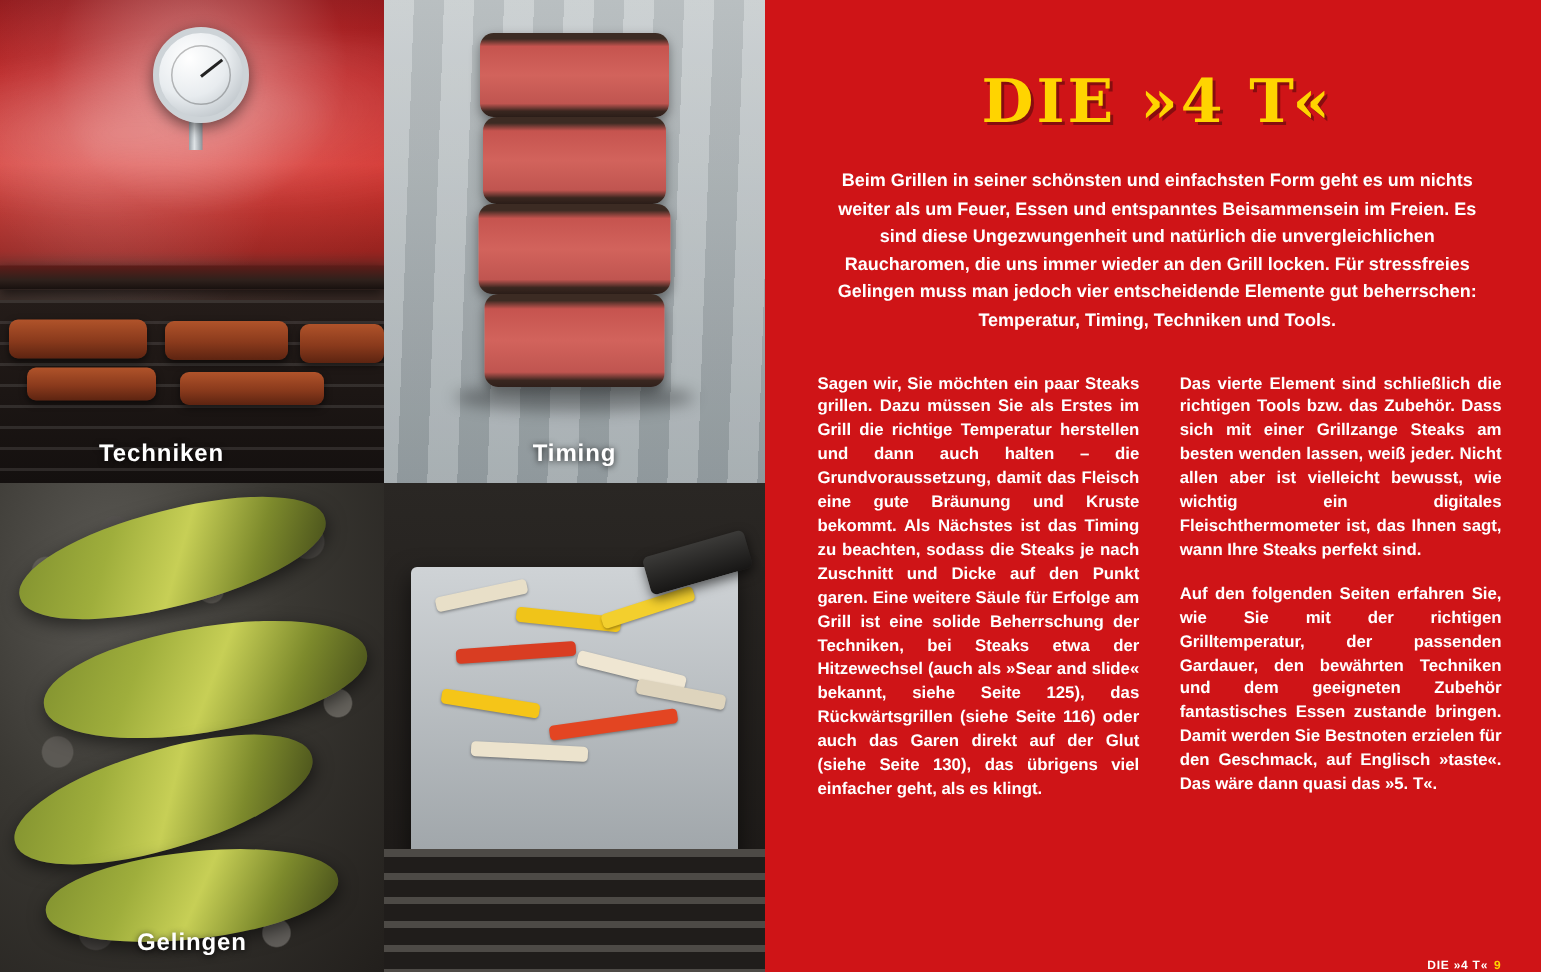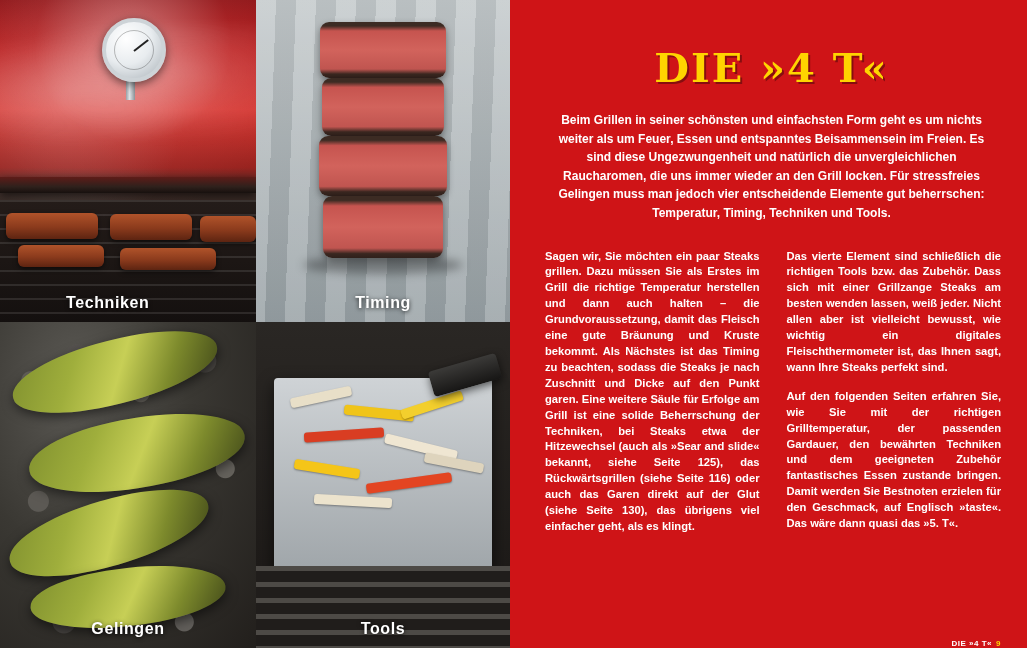--- a/index.html
+++ b/index.html
@@ -352,21 +352,20 @@
         <div class="veg" style="left:30px;  top:52px; width:80px; height:10px; background:#d93d22; transform:rotate(-4deg);"></div>
         <div class="veg" style="left:110px; top:64px; width:74px; height:10px; background:#efe6d2; transform:rotate(14deg);"></div>
         <div class="veg" style="left:20px;  top:86px; width:66px; height:10px; background:#f5c518; transform:rotate(9deg);"></div>
         <div class="veg" style="left:92px;  top:100px; width:86px; height:10px; background:#e34522; transform:rotate(-8deg);"></div>
         <div class="veg" style="left:40px;  top:118px; width:78px; height:10px; background:#ece3cd; transform:rotate(3deg);"></div>
         <div class="veg" style="left:126px; top:22px; width:64px; height:10px; background:#f3cf2d; transform:rotate(-18deg);"></div>
         <div class="veg" style="left:150px; top:80px; width:60px; height:10px; background:#ded4bd; transform:rotate(11deg);"></div>
       </div>
       <div class="tong"></div>
       <div class="grate-bot"></div>
-      <div class="caption">Tools</div>
     </div>
 
   </div>
 
   <div class="content">
     <h1 class="headline">DIE »4 T«</h1>
     <p class="intro">Beim Grillen in seiner schönsten und einfachsten Form geht es um nichts weiter als um Feuer, Essen und entspanntes Beisammensein im Freien. Es sind diese Ungezwungenheit und natürlich die unvergleichlichen Raucharomen, die uns immer wieder an den Grill locken. Für stressfreies Gelingen muss man jedoch vier entscheidende Elemente gut beherrschen: Temperatur, Timing, Techniken und Tools.</p>
 
     <div class="cols">
       <div>

